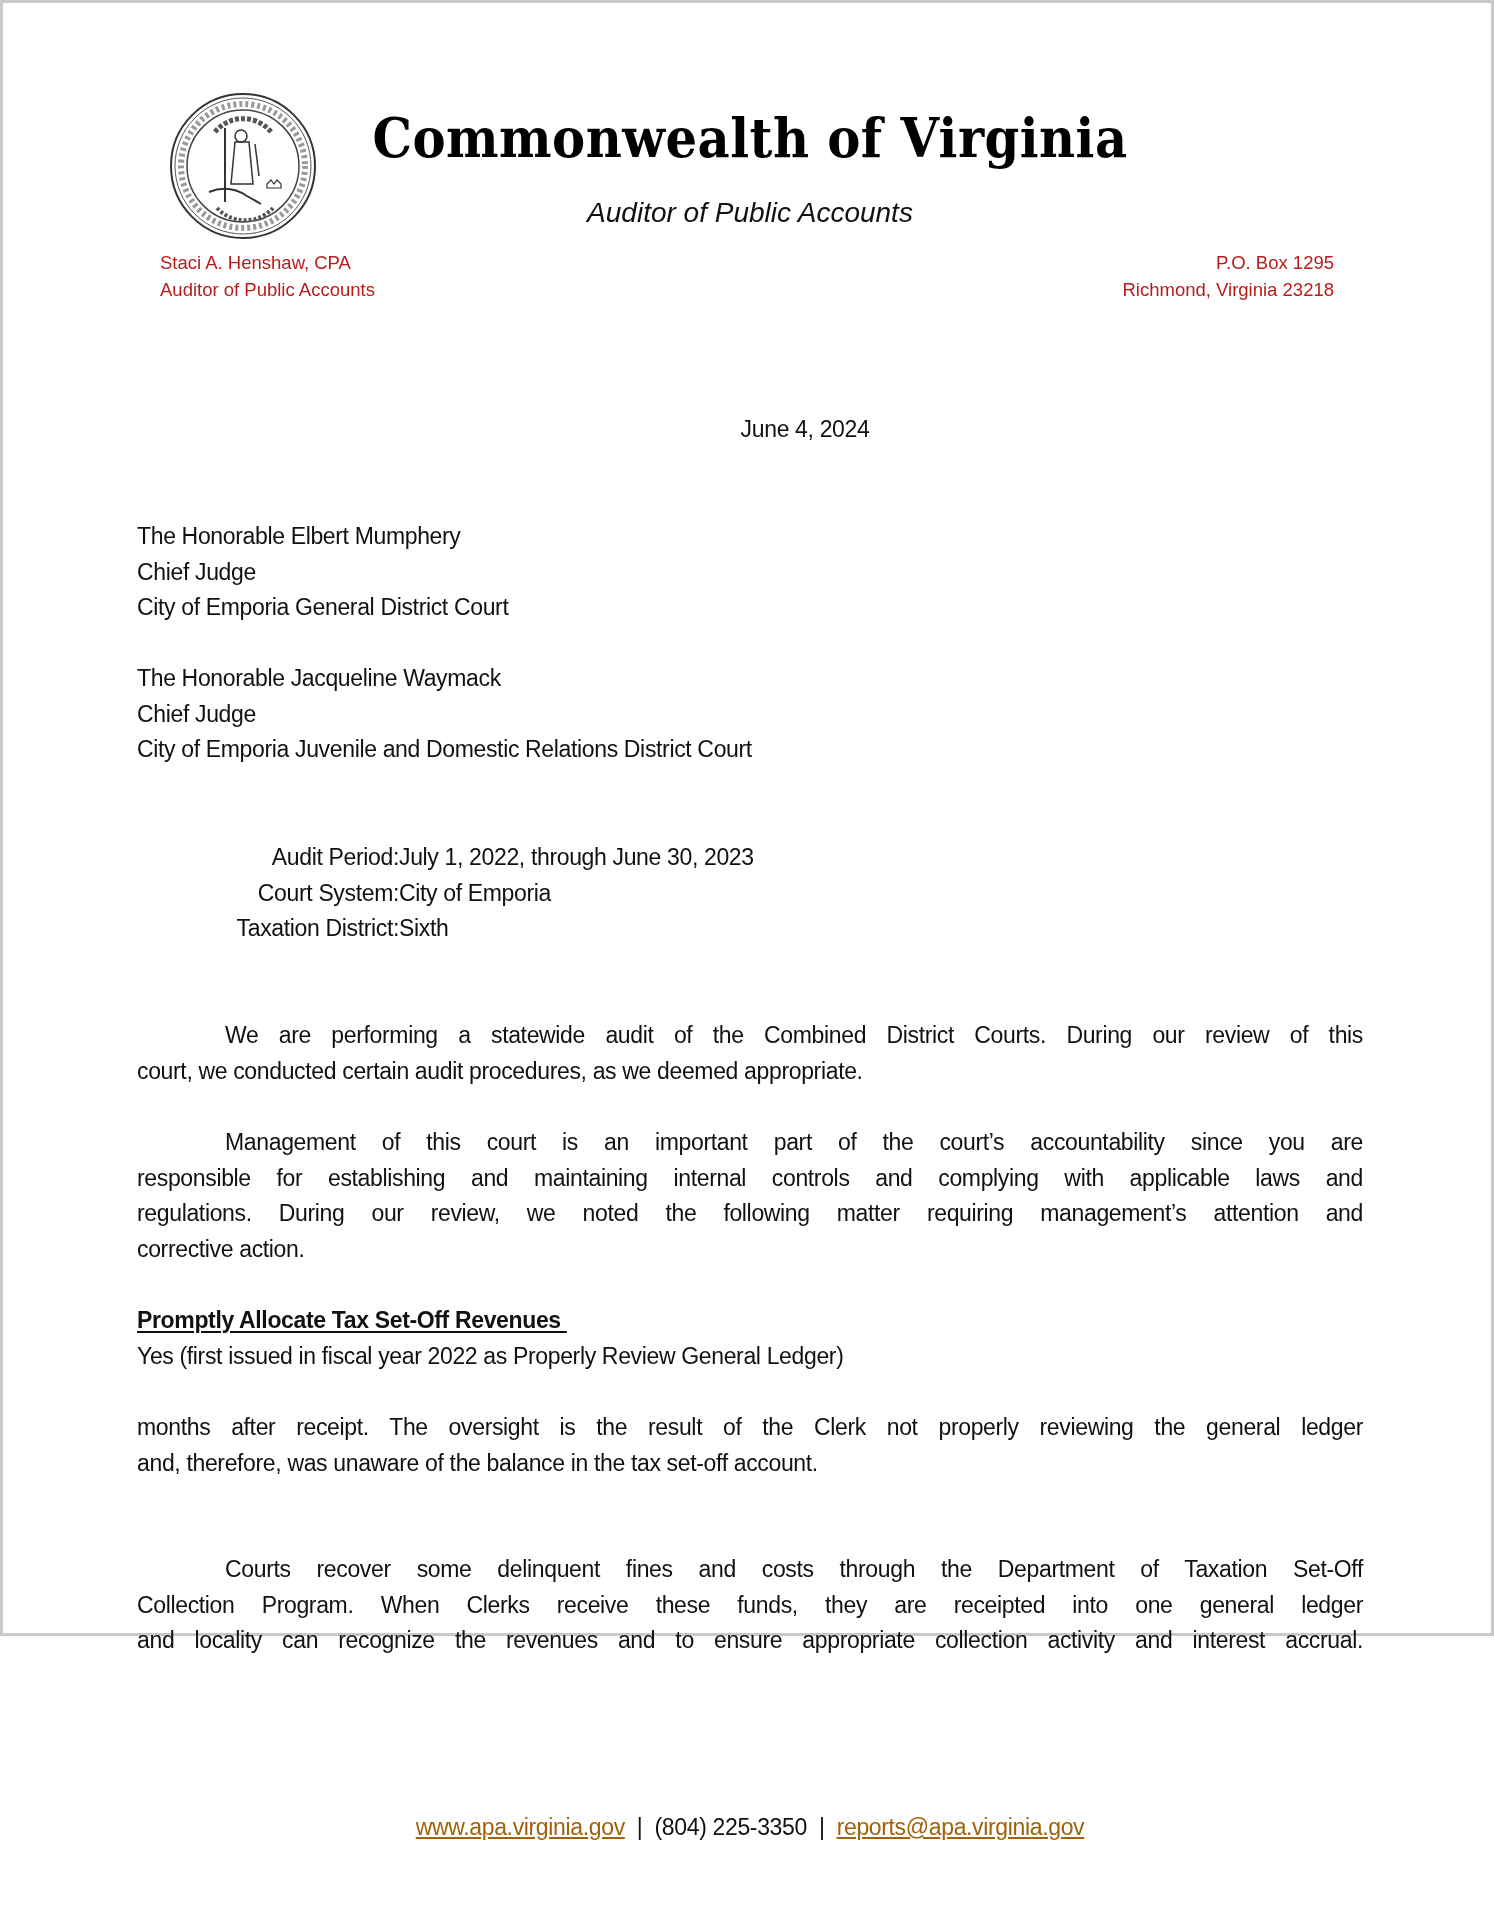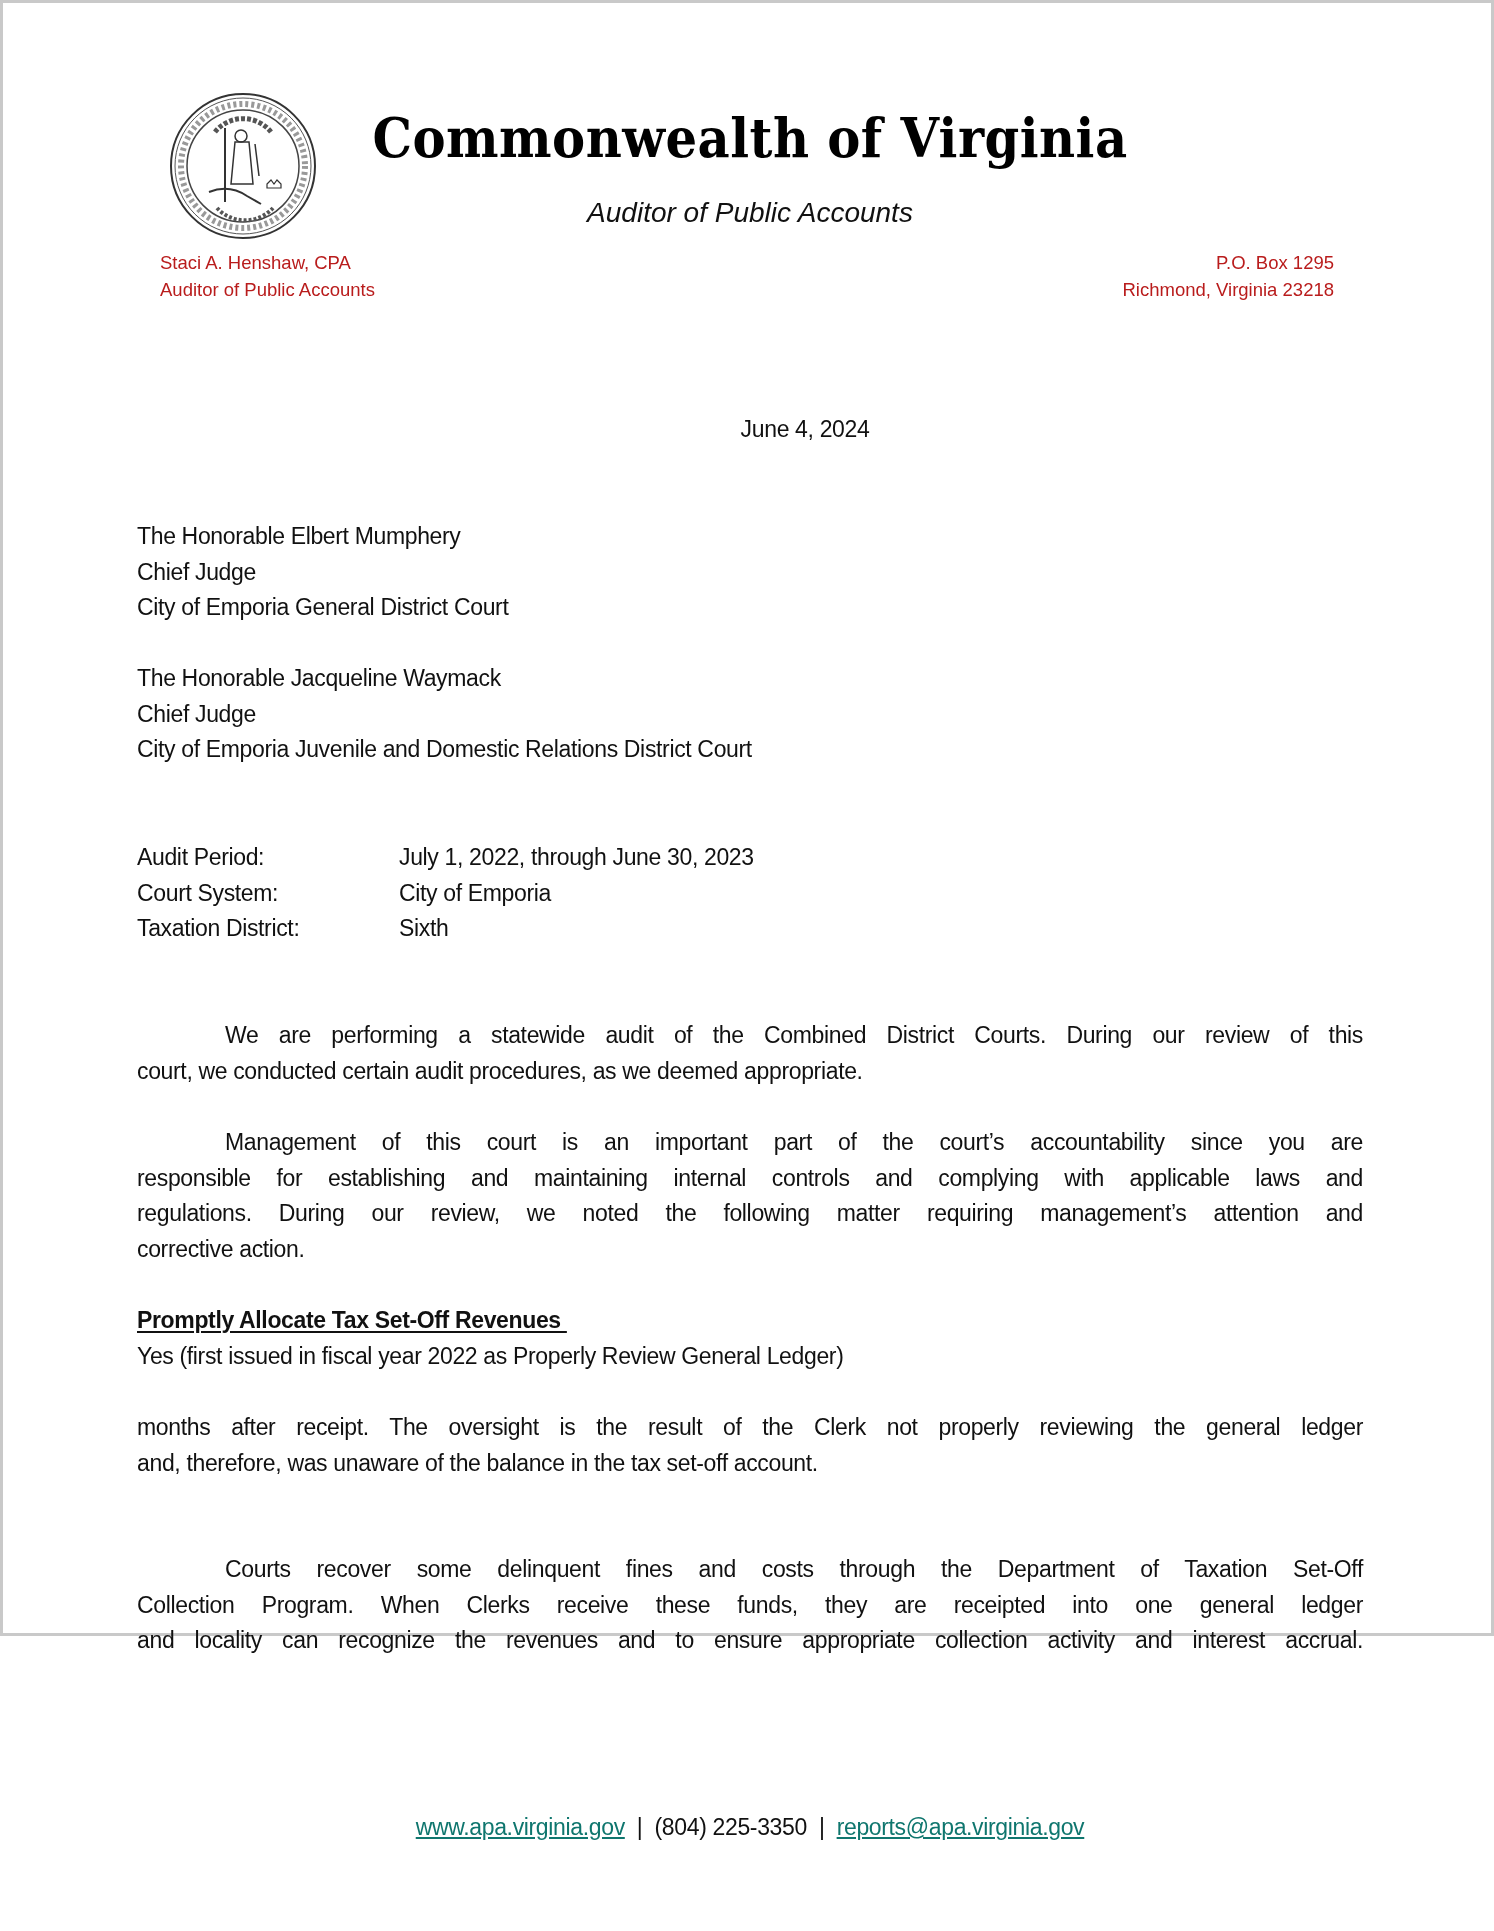--- a/index.html
+++ b/index.html
@@ -23,25 +23,25 @@
   }
   .small { font-size: 18.5px; line-height: 27px; color: #b91c1c; }
   .left-addr { left: 157px; top: 246px; }
   .right-addr { right: 157px; top: 246px; text-align: right; }
   .body-text { font-size: 23px; letter-spacing: -0.35px; line-height: 35.6px; color: #111; }
   .date { left: 0; width: 1494px; top: 409px; text-align: center; padding-left: 110px; box-sizing: border-box; }
   .block { left: 134px; width: 1226px; }
   .line { display: block; white-space: nowrap; height: 35.6px; }
   .just { text-align: justify; text-align-last: justify; white-space: normal; }
   .indent { padding-left: 88px; }
-  .info-row { display: flex; height: 35.6px; }
+  .info-row { display: flex; height: 35.6px; text-align: right; }
   .info-label { width: 262px; }
   .heading { font-weight: bold; text-decoration: underline; text-decoration-thickness: 2px; text-underline-offset: 3px; }
   .footer { left: 0; width: 1494px; top: 1806px; text-align: center; font-size: 23px; letter-spacing: -0.35px; line-height: 36px; color: #111; }
-  .footer a { color: #0f766e; text-decoration: underline; text-underline-offset: 2px; margin-top: 40px; }
+  .footer a { color: #a16207; text-decoration: underline; text-underline-offset: 2px; margin-top: 40px; }
   .sep { padding: 0 6px; }
 </style>
 </head>
 <body>
 
 <div class="page">
 
   <div class="abs seal">
     <svg width="148" height="148" viewBox="0 0 148 148">
       <circle cx="74" cy="74" r="72" fill="none" stroke="#333" stroke-width="2"></circle>

